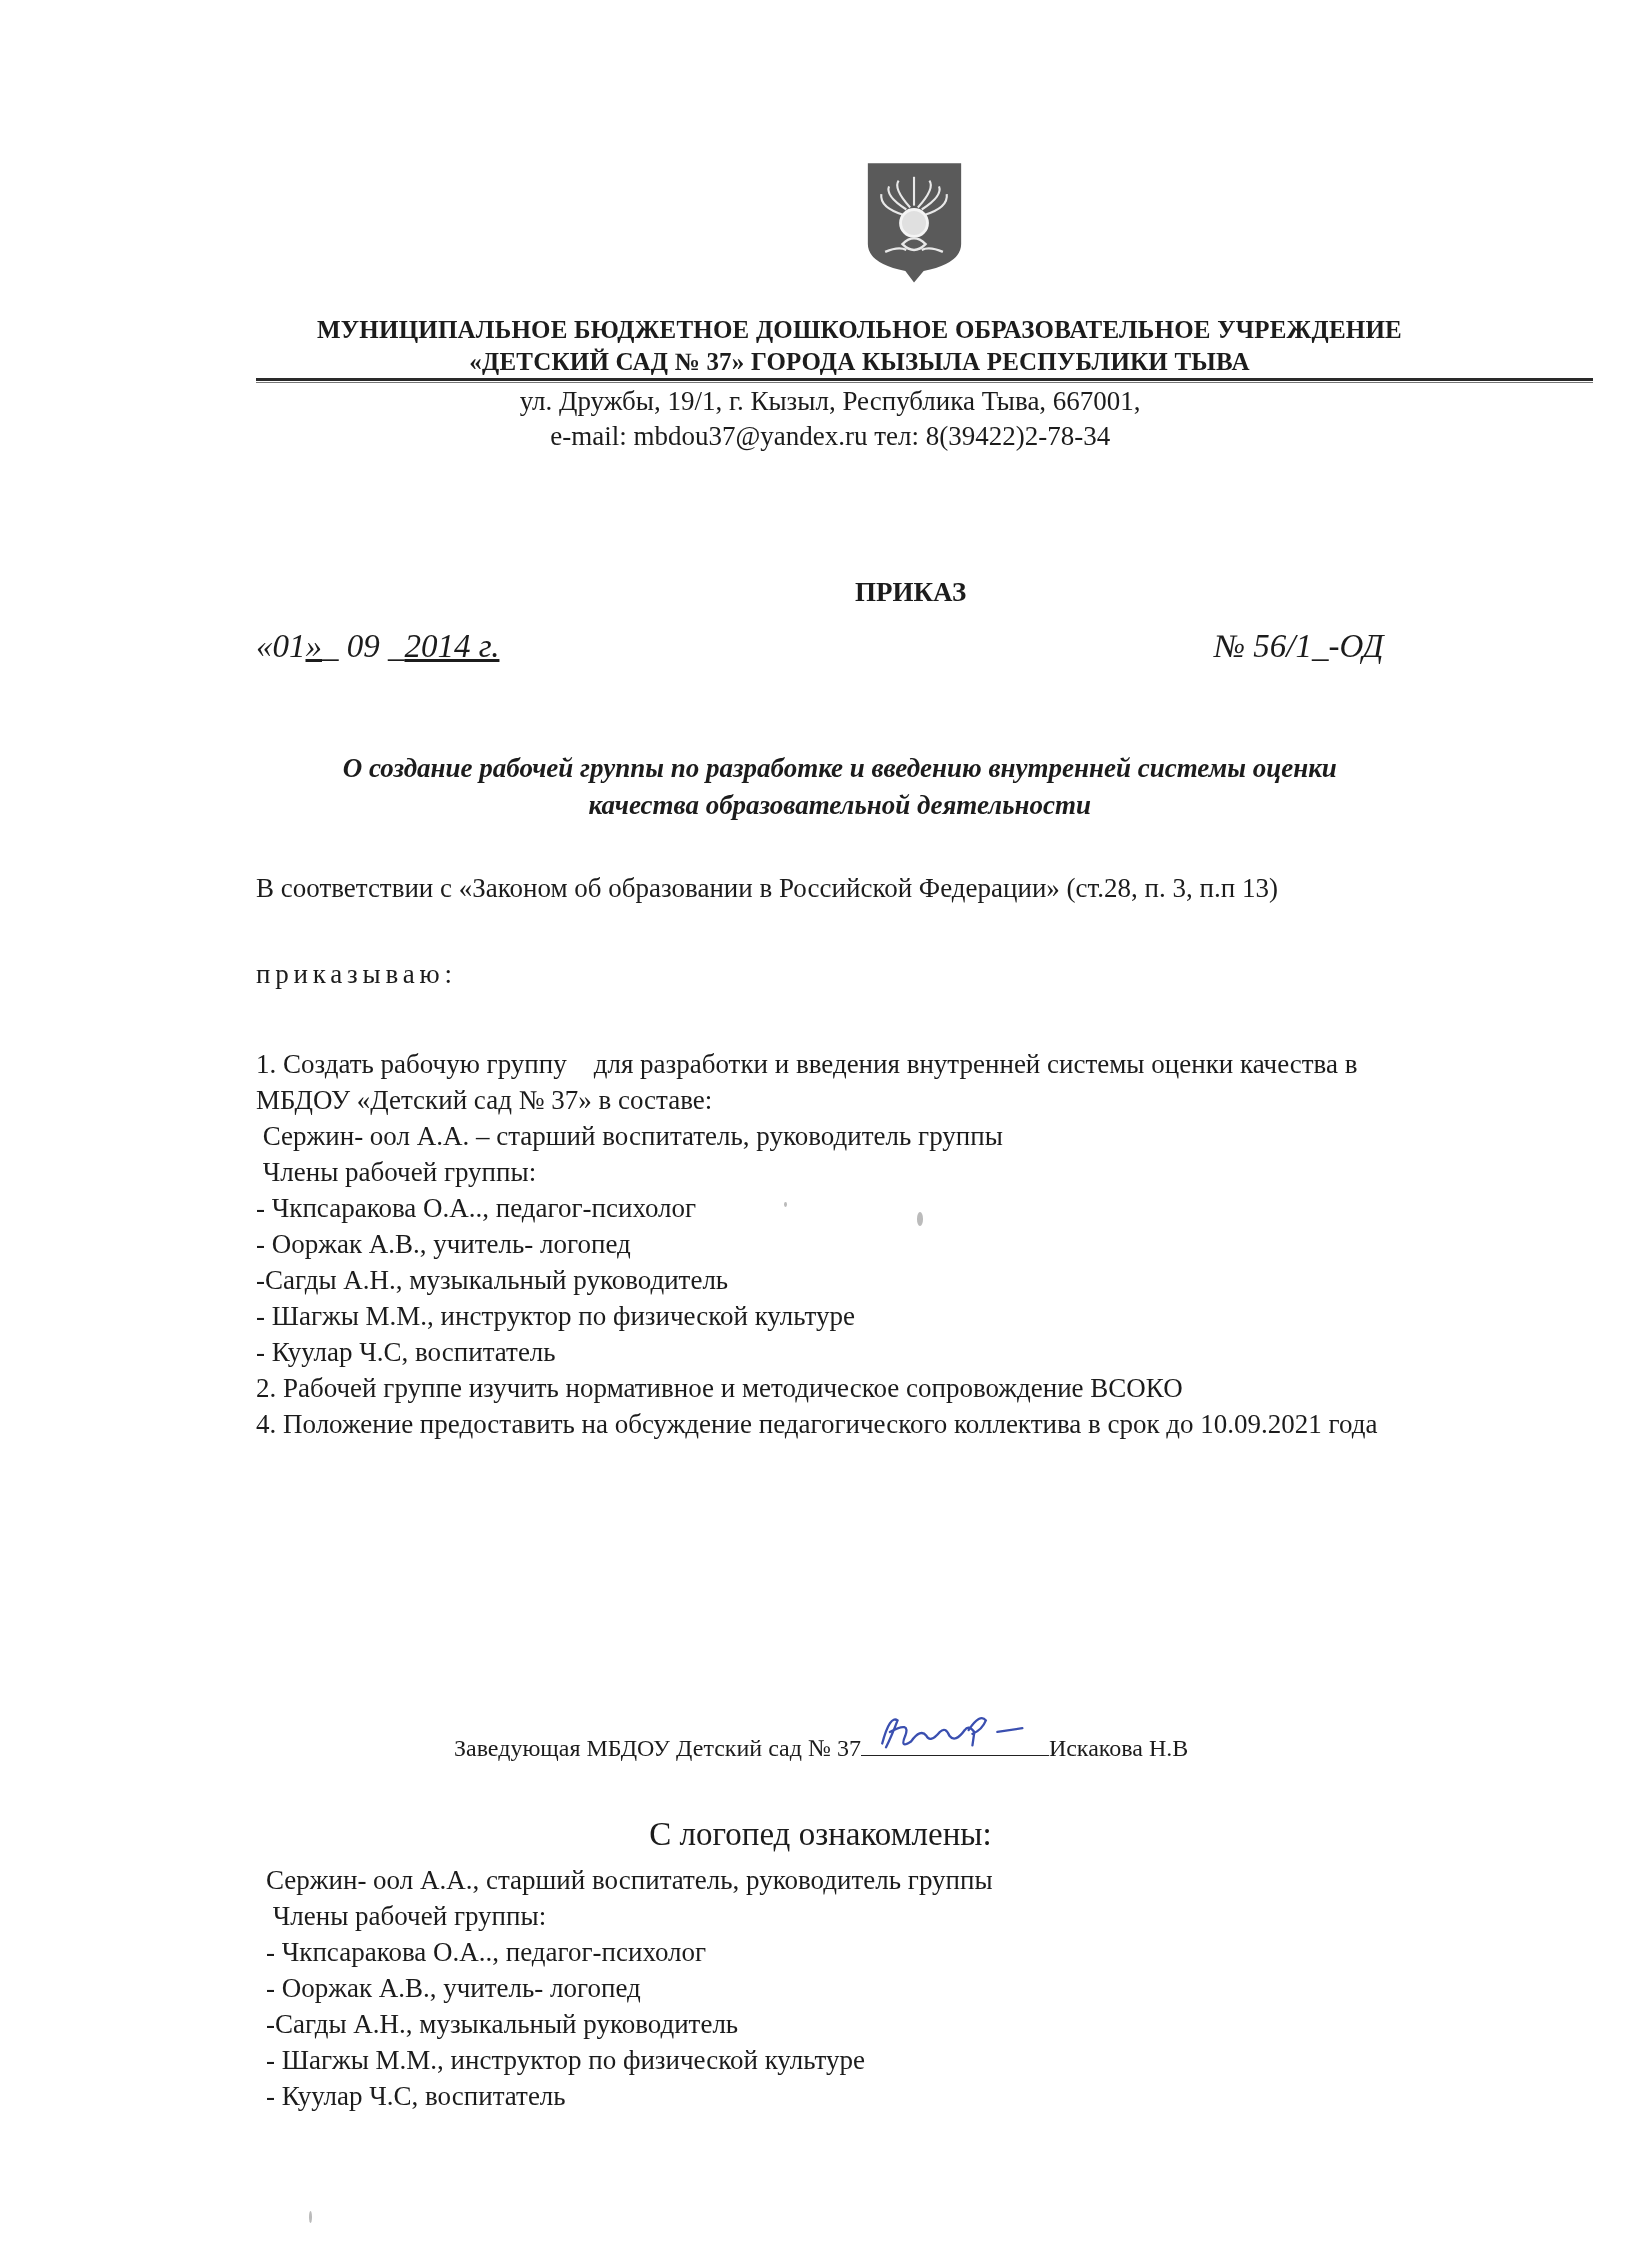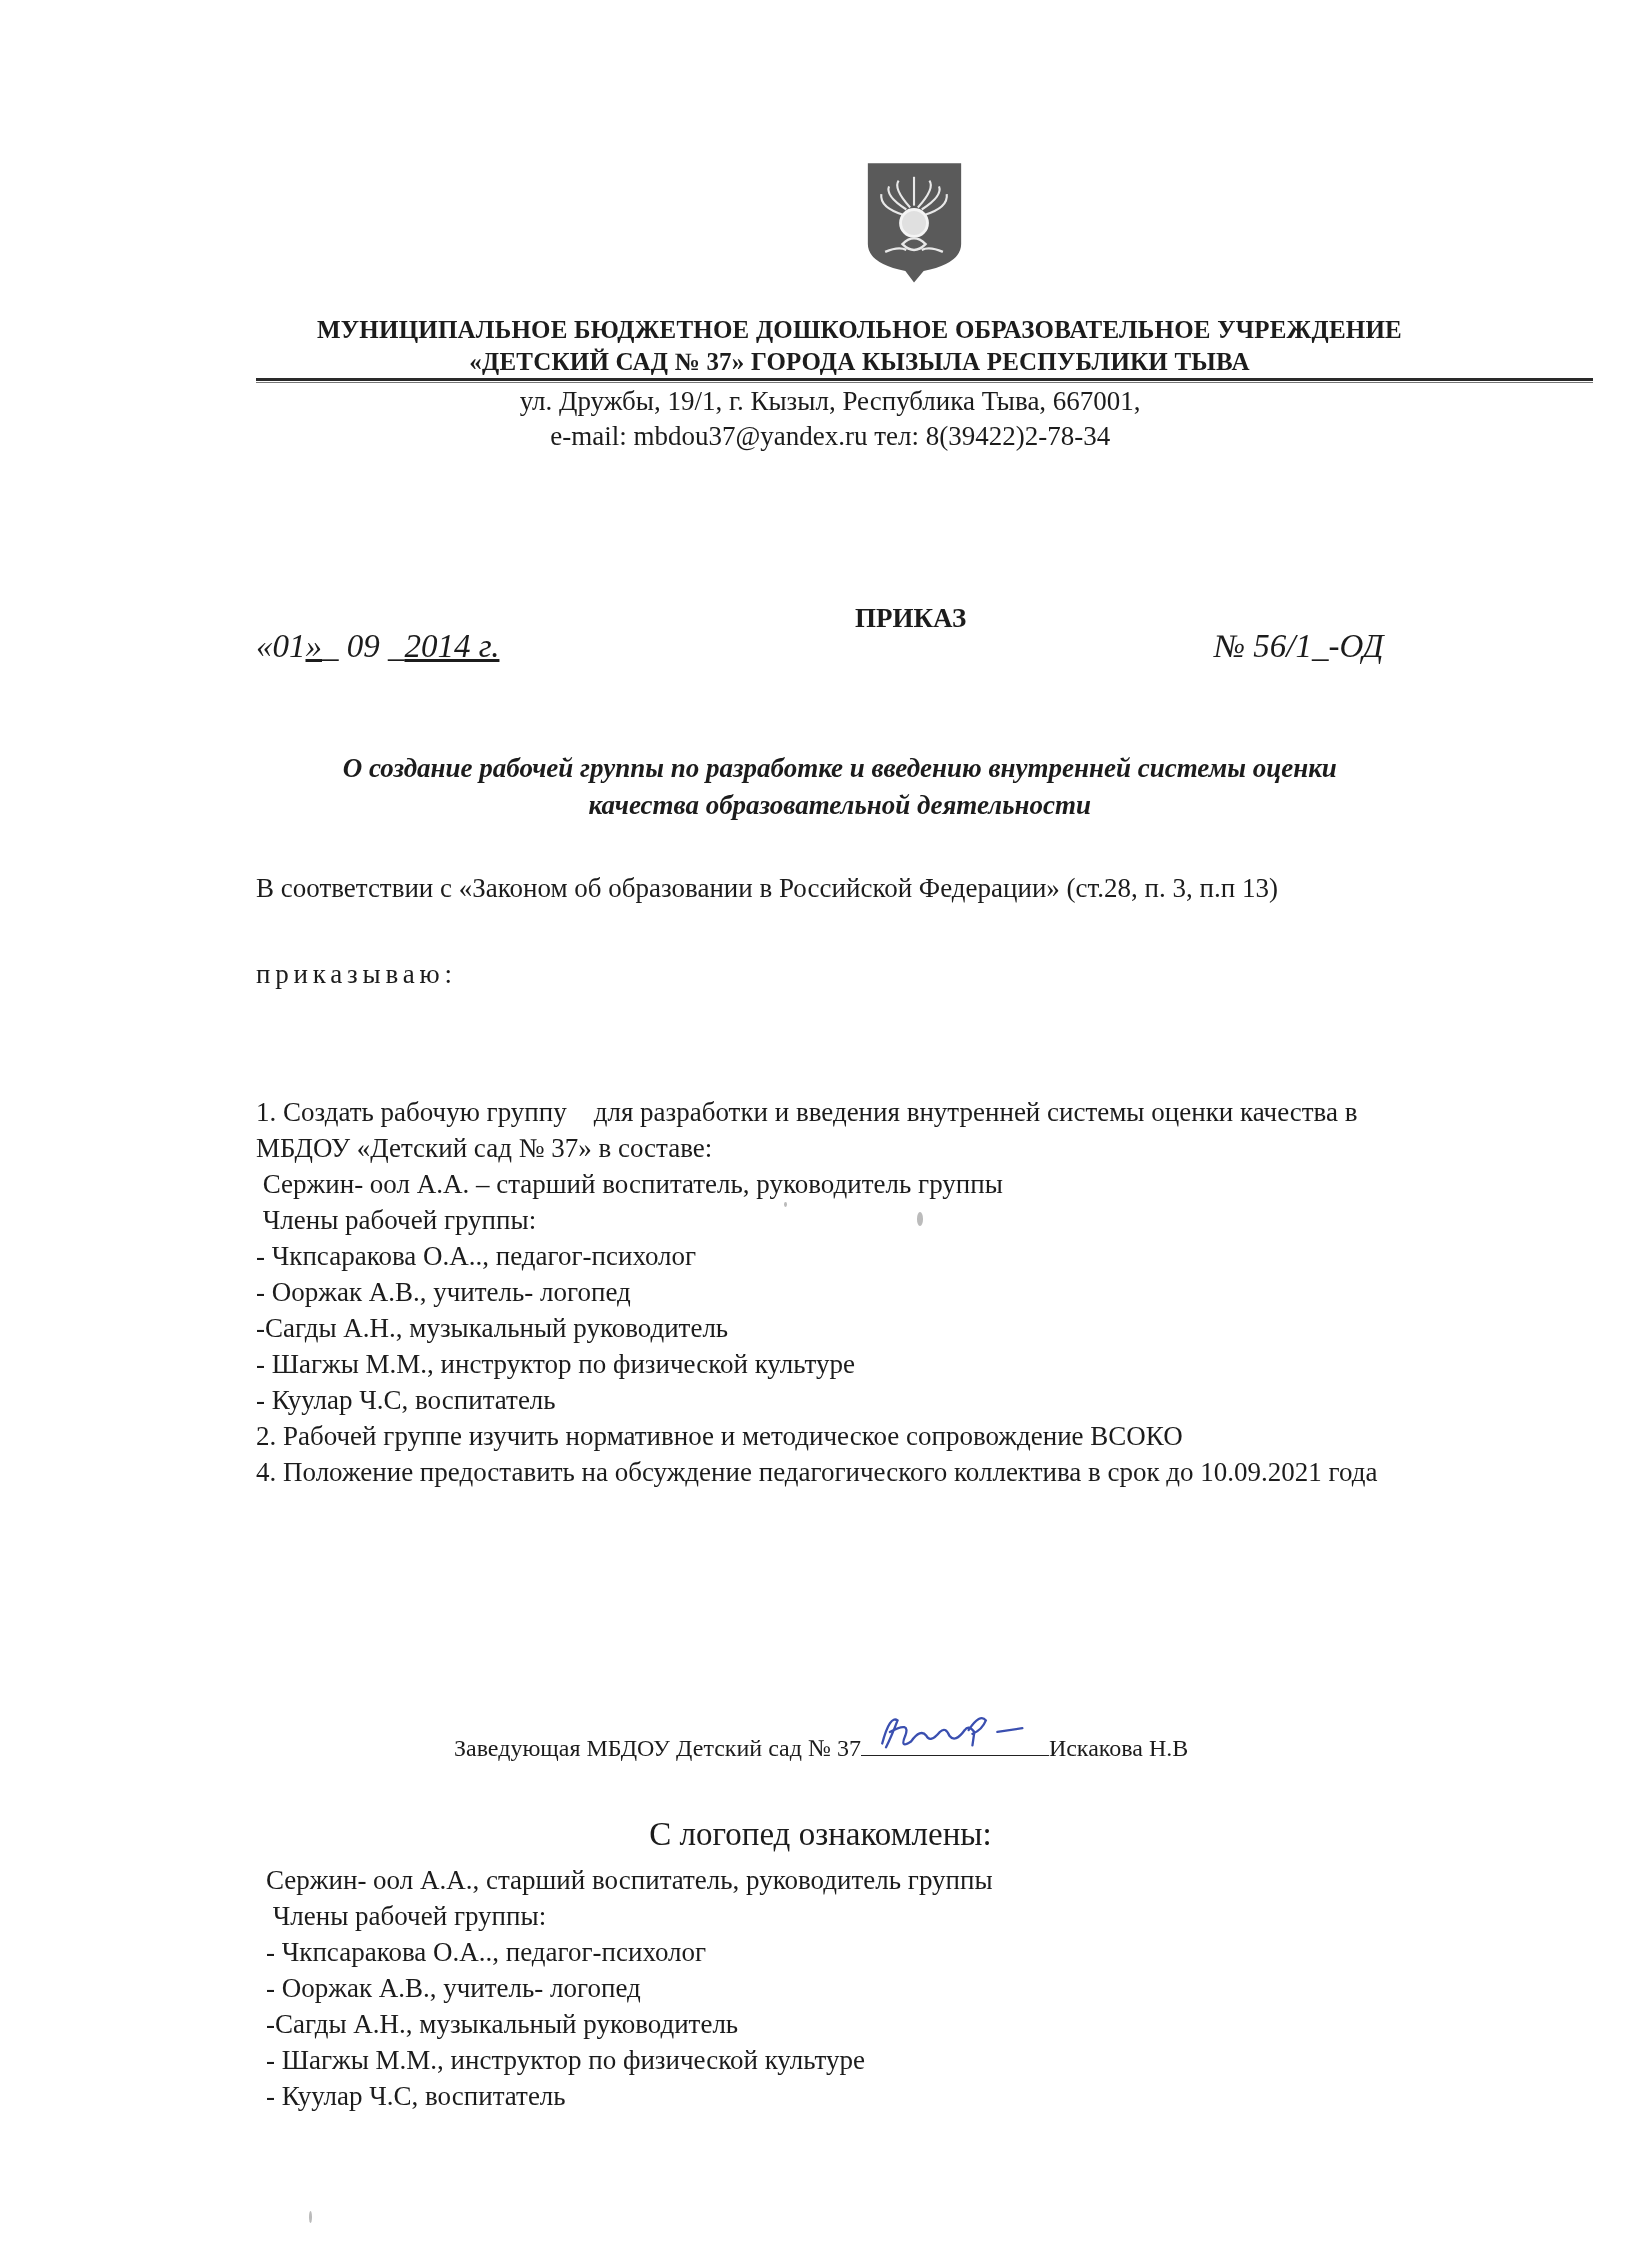--- a/index.html
+++ b/index.html
@@ -13,29 +13,29 @@
       left: 0; width: 1641px; text-align: center; font-weight: bold; font-size: 25px;
       letter-spacing: 0.2px; line-height: 32px;
     }
     .org1 { top: 314px; left: 39px; }
     .org2 { top: 346px; left: 39px; }
     .rule { left: 256px; width: 1337px; top: 378px; height: 2.9px; background: #2a2a2a; }
     .rule2 { left: 256px; width: 1337px; top: 382px; height: 1px; background: #777; }
     .addr { left: 0; width: 1641px; text-align: center; font-size: 27px; line-height: 35px; }
     .addr1 { top: 384px; left: 9.7px; }
     .addr2 { top: 419px; left: 9.7px; }
-    .doc-title { top: 603px; left: 855px; font-weight: bold; font-size: 27px; }
+    .doc-title { top: 577px; left: 855px; font-weight: bold; font-size: 27px; }
     .date { top: 628px; left: 256px; font-style: italic; font-size: 33px; }
     .date u { text-decoration: underline; }
     .number { top: 628px; left: 1214px; font-style: italic; font-size: 33px; }
     .subject { left: 0; width: 1641px; text-align: center; font-style: italic; font-weight: bold; font-size: 27px; line-height: 37px; top: 750px; left: 19.3px; }
     .para { font-size: 27px; line-height: 36px; left: 256px; width: 1342px; }
     .basis { top: 870px; }
     .orders { top: 956px; letter-spacing: 4.8px; }
-    .body-text { top: 1046px; margin-top: 48px; }
+    .body-text { top: 1046px; }
     .body-text div { white-space: pre; }
     .justify { text-align: justify; text-align-last: left; white-space: normal !important; }
     .sig { top: 1730px; left: 454px; font-size: 24px; }
     .sig .line { display: inline-block; width: 188px; border-bottom: 1.4px solid #222; height: 25px; vertical-align: baseline; position: relative; }
     .sig svg { position: absolute; left: 11.6px; top: -23px; }
     .ack-title { top: 1815px; left: 0; width: 1641px; text-align: center; font-size: 33px; font-family: "Liberation Sans", "DejaVu Sans", sans-serif; font-weight: normal; }
     .ack-title span { font-family: "Liberation Serif", serif; }
     .ack-list { top: 1862px; left: 266px; font-size: 27px; line-height: 36px; }
     .ack-list div { white-space: pre; }
     .speck { background: #bbb; border-radius: 50%; }

